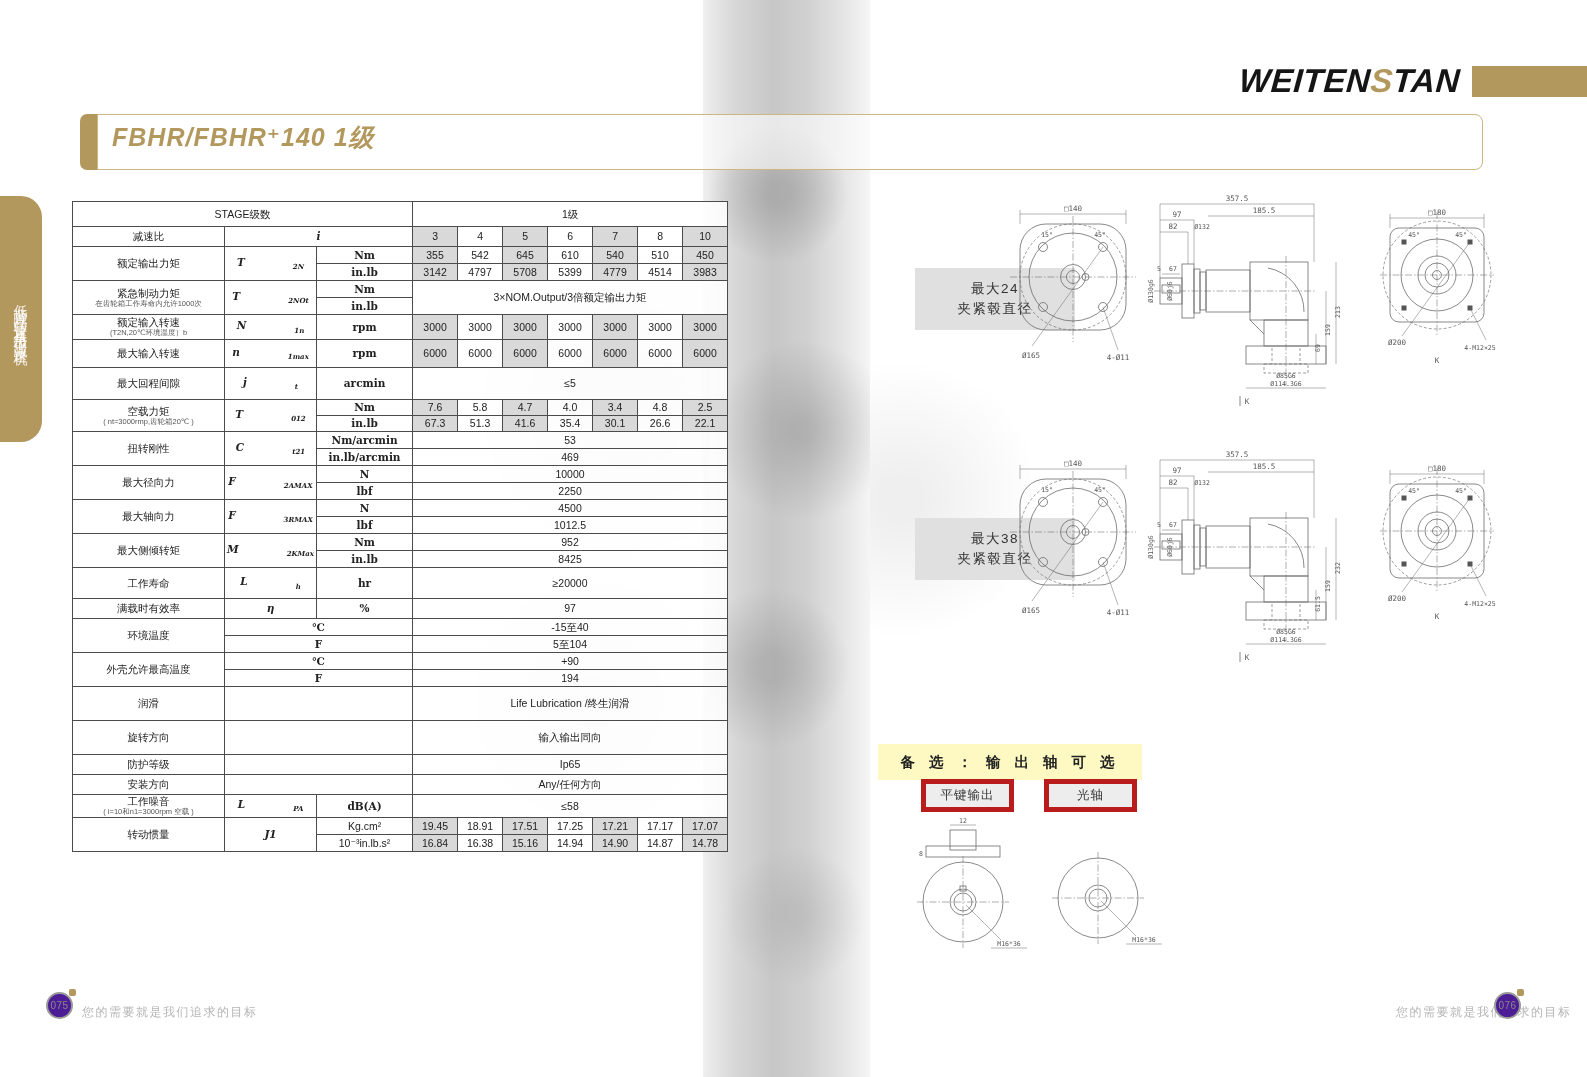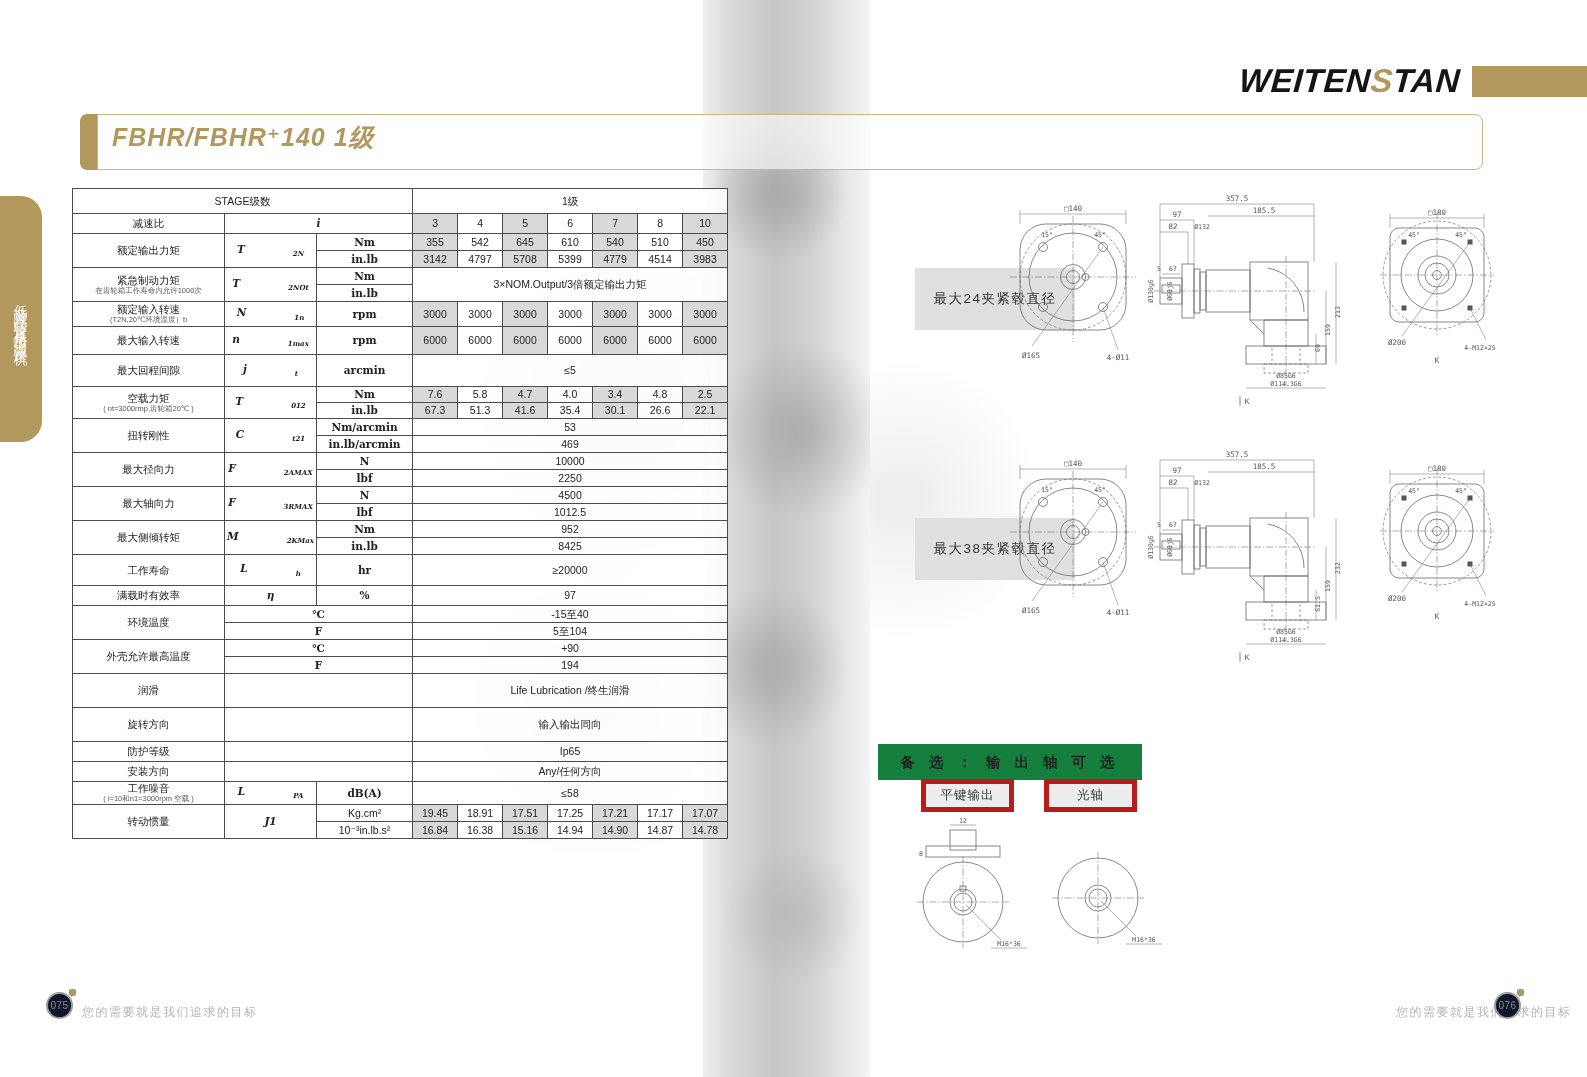--- a/index.html
+++ b/index.html
@@ -34,54 +34,54 @@
   .title-cap{position:absolute;left:80px;top:114px;width:18px;height:56px;background:var(--gold);border-radius:7px 0 0 7px;}
   .title-bar{position:absolute;left:97px;top:114px;width:1386px;height:56px;border:1px solid #cdb584;border-radius:0 8px 8px 0;background:rgba(255,255,255,.6);}
   .title-text{position:absolute;left:112px;top:121px;font-style:italic;font-weight:bold;font-size:25px;color:var(--gold);letter-spacing:1px;}
 
   
   .side-tab{position:absolute;left:0;top:196px;width:42px;height:246px;background:var(--gold);
             border-radius:0 21px 21px 0;display:flex;align-items:center;justify-content:center;}
   .side-tab span{writing-mode:vertical-rl;color:rgba(255,255,255,.85);font-size:14px;letter-spacing:4px;}
 
   
-  table.spec{position:absolute;left:72px;top:188px;border-collapse:collapse;table-layout:fixed;background:rgba(255,255,255,.85);}
+  table.spec{position:absolute;left:72px;top:201px;border-collapse:collapse;table-layout:fixed;background:rgba(255,255,255,.85);}
   table.spec td{border:1px solid var(--line);text-align:center;vertical-align:middle;
                 font-size:10.5px;color:#222;padding:0 2px;line-height:1.15;overflow:hidden;}
   .lbl{font-size:11.5px;}
   .note{display:block;font-size:7.5px;color:#555;margin-top:1px;}
   .sym{font-family:"DejaVu Serif","Liberation Serif",serif;font-style:italic;font-weight:bold;font-size:12.5px;}
   .sym sub{font-size:7px;margin-left:48px;}
   .unit{font-family:"DejaVu Serif","Liberation Serif",serif;font-weight:bold;font-size:9.5px;}
   .sh{background:var(--shade);}
   tr.h16{height:16px} tr.h17{height:17px} tr.h20{height:20px} tr.h25{height:25px}
   tr.h28{height:28px} tr.h31{height:31px} tr.h32{height:32px} tr.h33{height:20px} tr.h34{height:34px}
 
   
-  .badge{position:absolute;width:160px;height:62px;background:#e0e0e0;display:flex;flex-direction:row;
+  .badge{position:absolute;width:160px;height:62px;background:#e0e0e0;display:flex;flex-direction:column;
          align-items:center;justify-content:center;font-size:13.5px;color:#333;letter-spacing:1.5px;line-height:1.5;}
   .draw{position:absolute;}
   .draw line,.draw path,.draw rect,.draw circle,.draw polyline{stroke:var(--draw);stroke-width:.8;fill:none;}
   .draw .dim{stroke-width:.5;}
   .draw .cl{stroke-dasharray:7 2 1.5 2;stroke-width:.55;}
   .draw .dsh{stroke-dasharray:3 2;stroke-width:.65;}
   .draw .fillsq{fill:#555;stroke:none;}
   .draw text{fill:#555;stroke:none;font-size:7.5px;font-family:"DejaVu Sans Mono","Liberation Mono",monospace;text-anchor:middle;}
   .draw text.sm{font-size:6.5px;}
 
   
-  .opt-header{position:absolute;left:878px;top:744px;width:264px;height:36px;background:#15803d;
+  .opt-header{position:absolute;left:878px;top:744px;width:264px;height:36px;background:#fef9c3;
               display:flex;align-items:center;justify-content:center;font-size:14.5px;font-weight:bold;
               letter-spacing:5px;color:#222;}
   .opt-box{position:absolute;width:93px;height:33px;background:#ededed;border:5px solid #b91c1c;
            display:flex;align-items:center;justify-content:center;font-size:12.5px;color:#333;letter-spacing:1px;}
 
   
   .pgno{position:absolute;width:27px;height:27px;border:2px solid #9a9a9a;border-radius:50%;
-        display:flex;align-items:center;justify-content:center;font-size:10px;color:#8a8a8a;letter-spacing:.5px;background:#0f172a;}
+        display:flex;align-items:center;justify-content:center;font-size:10px;color:#8a8a8a;letter-spacing:.5px;background:#4c1d95;}
   .pgdot{position:absolute;width:7px;height:7px;background:var(--gold);border-radius:2px;}
   .slogan{position:absolute;top:1004px;font-size:12px;color:#b5b5b5;letter-spacing:1.5px;text-align:center;}
 </style>
 </head>
 <body>
 
 <div class="center-strip"></div>
 <div class="watermark-left"></div>
 <div class="watermark-right"></div>
 

